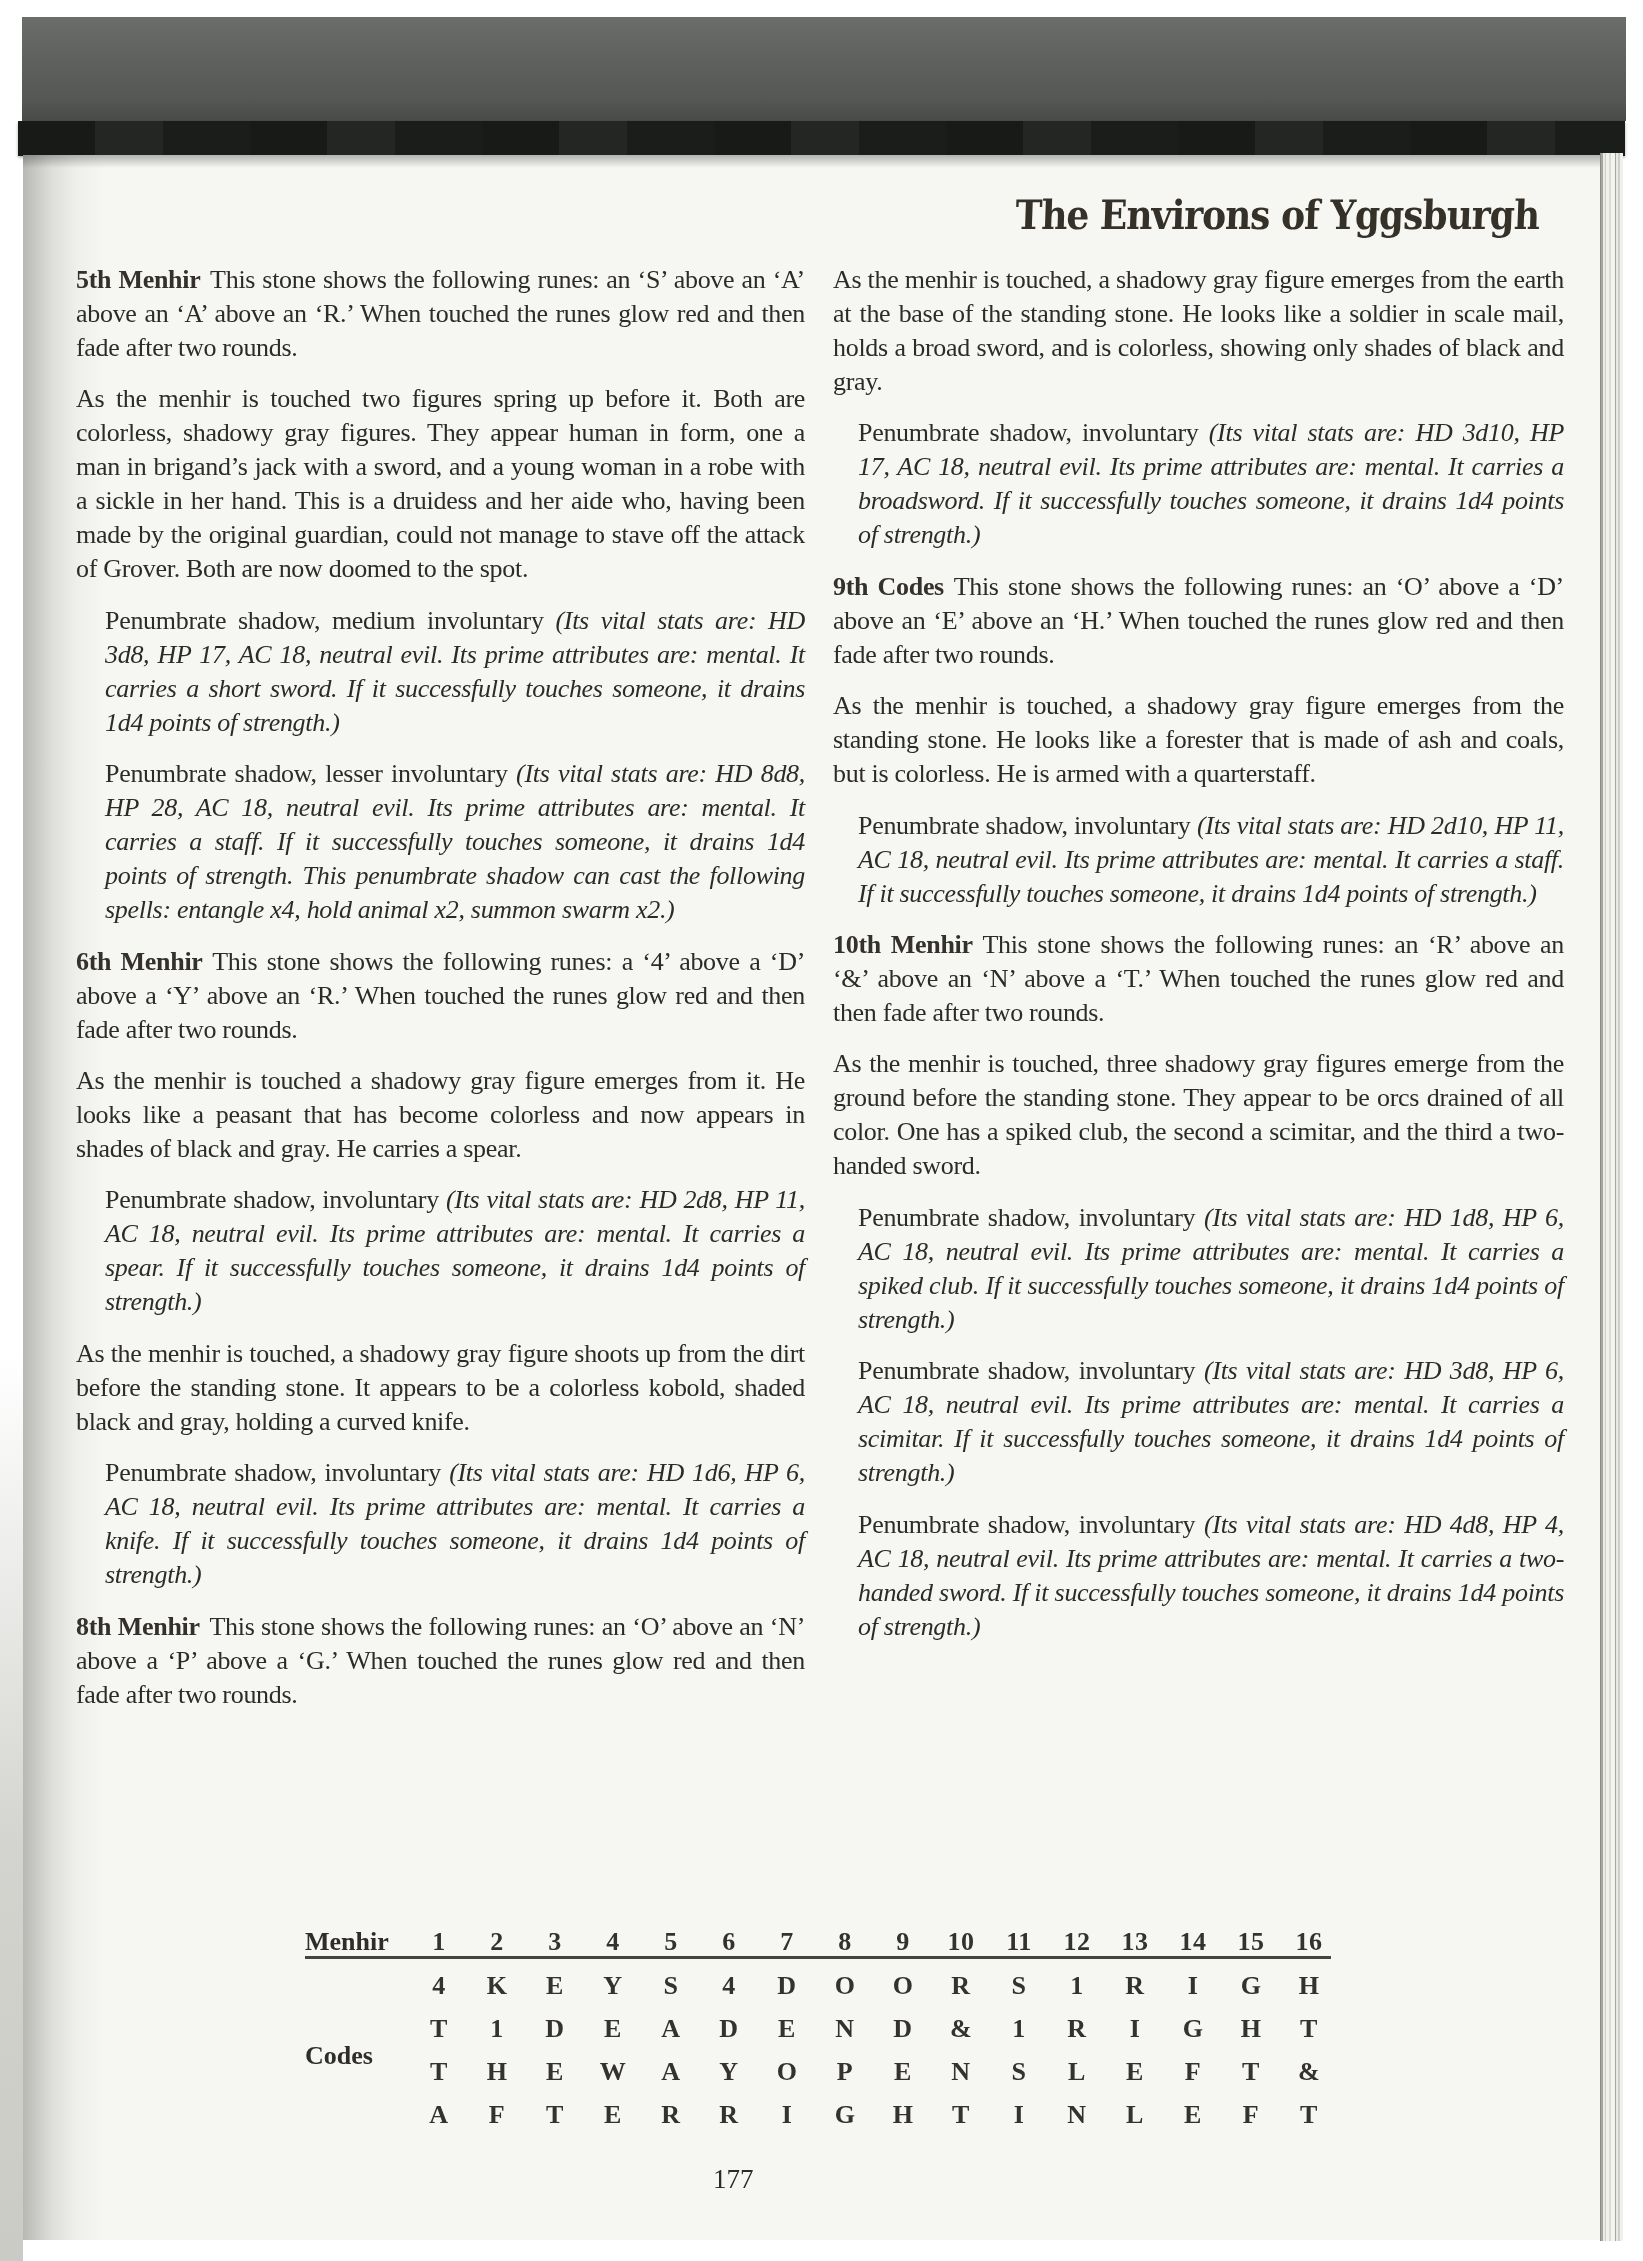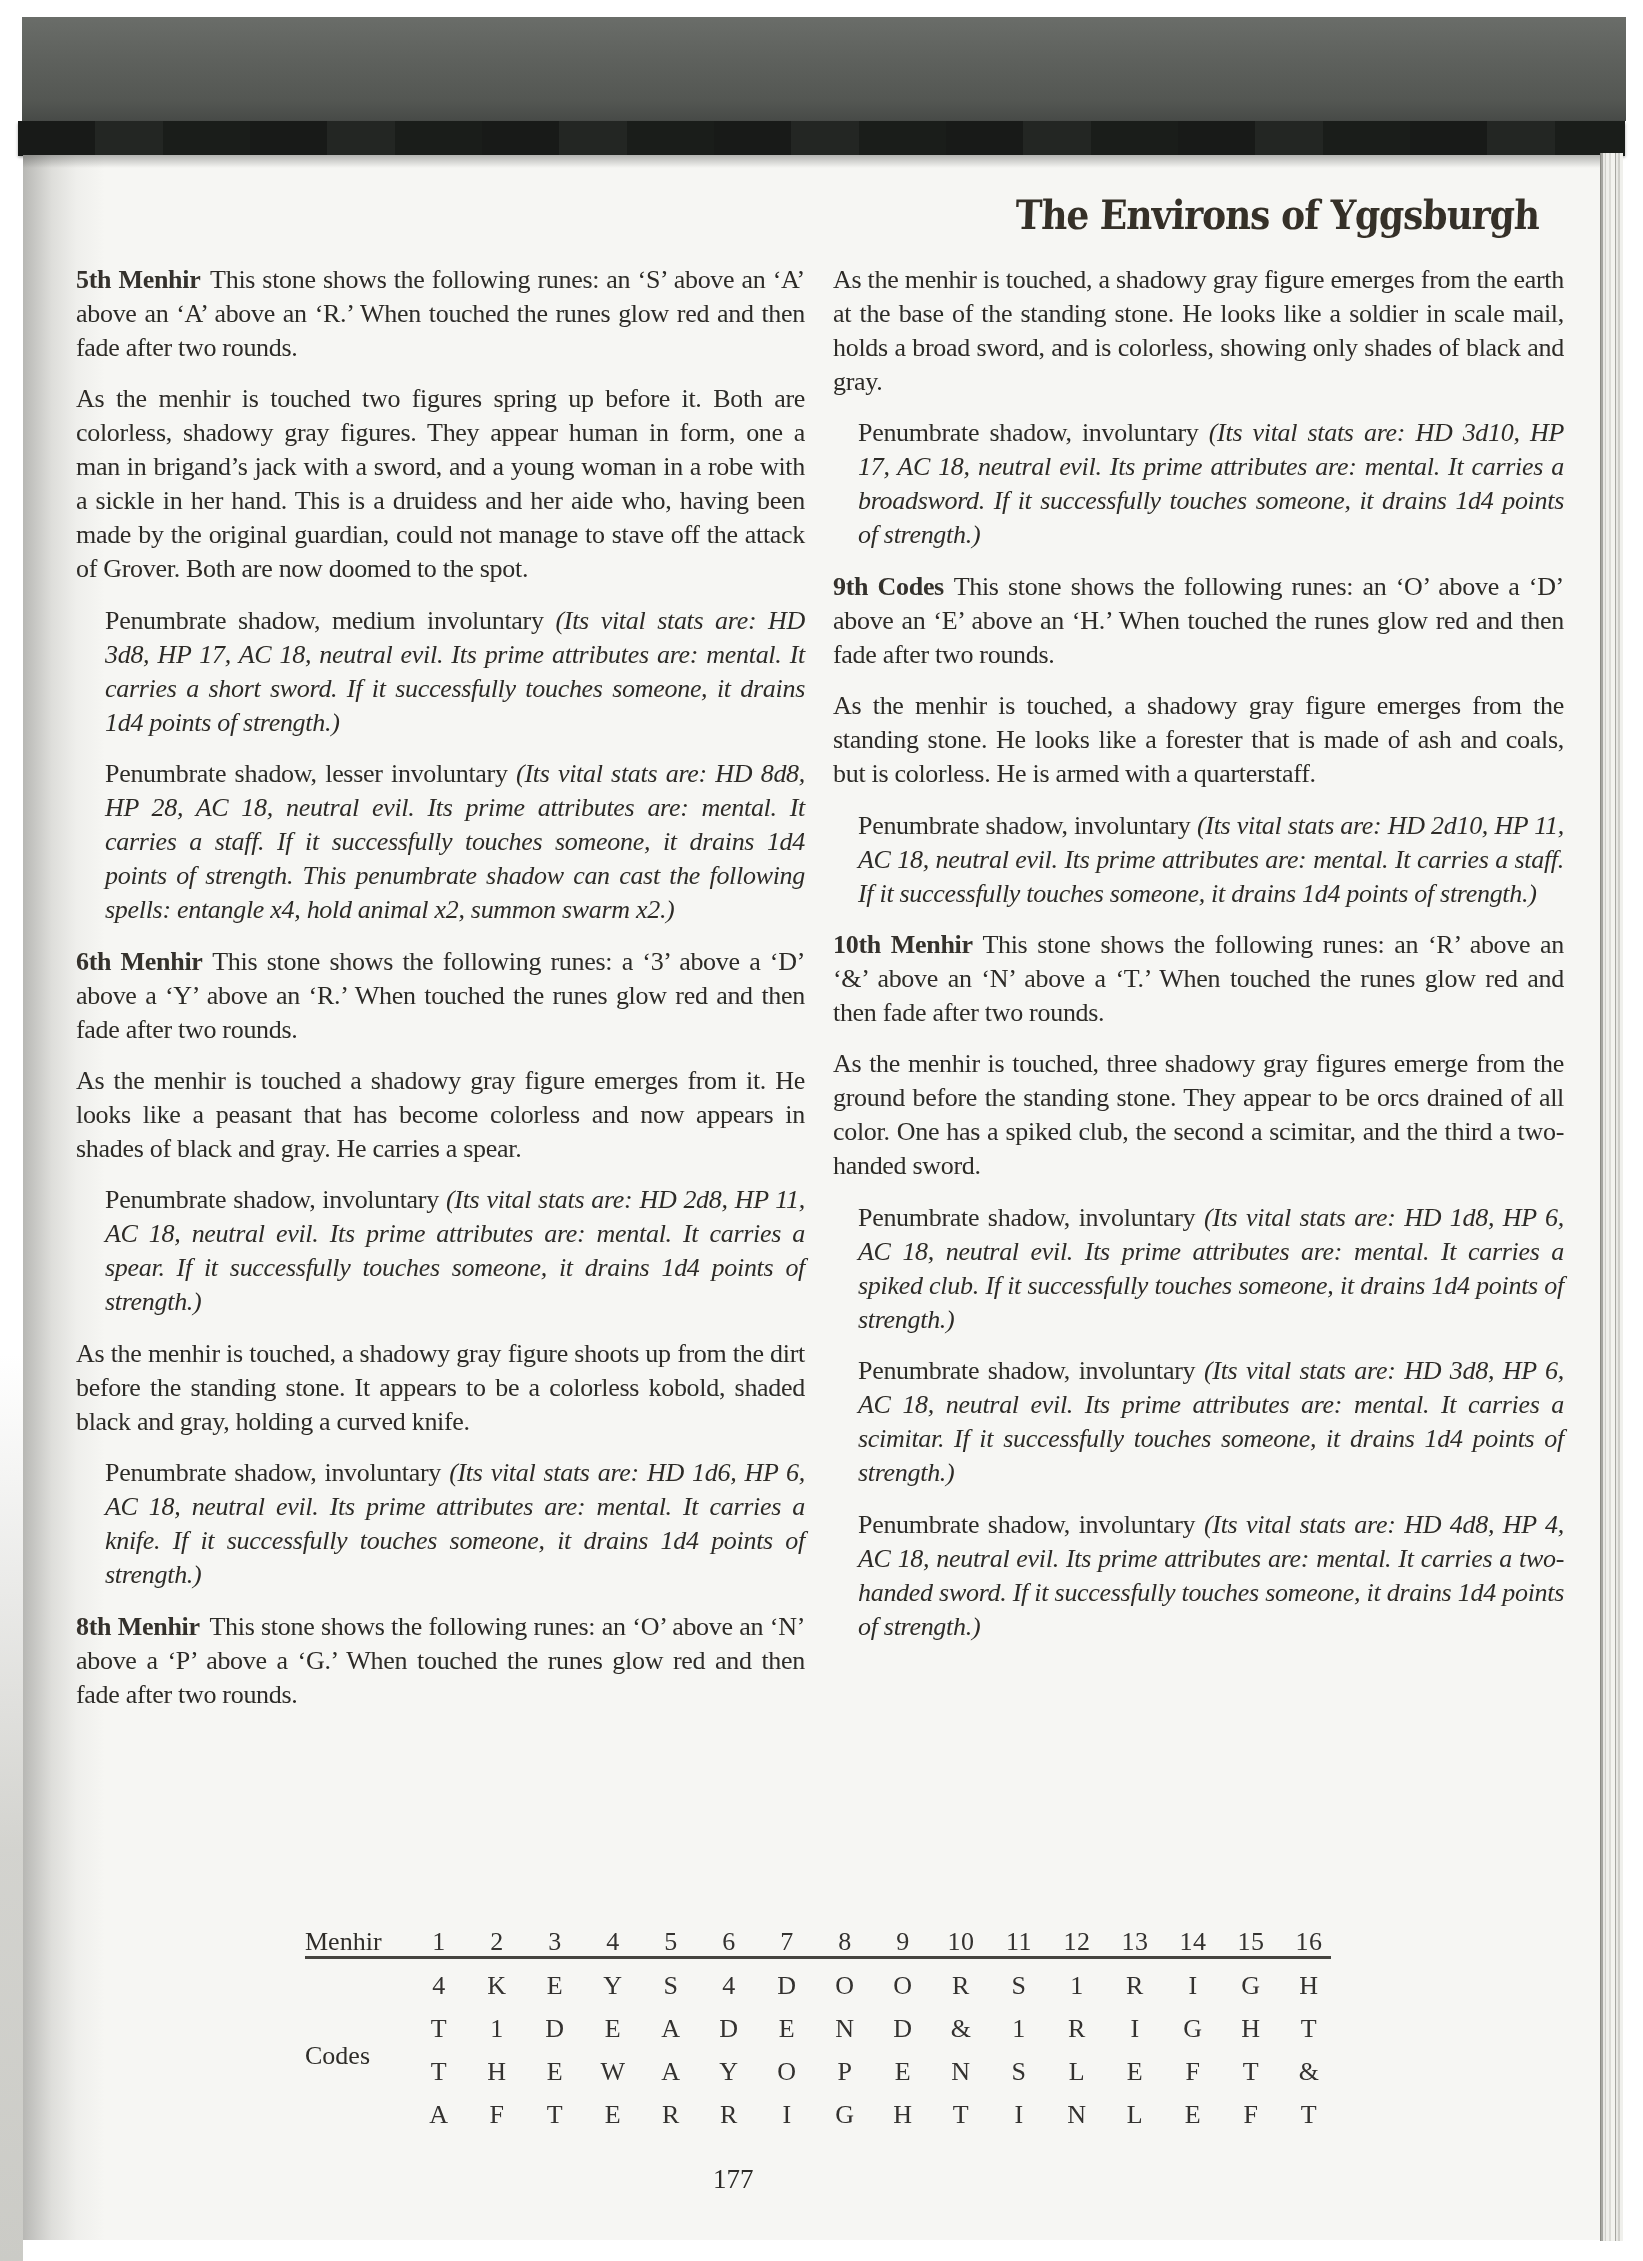--- a/index.html
+++ b/index.html
@@ -75,20 +75,21 @@
     font-weight: bold;
     color: #34312c;
     margin-right: 9.7px;
   }
   .stat i { font-style: italic; }
 
   
   #codes-table {
     left: 305px; top: 1927px; width: 1026px;
     color: #343230;
+    font-weight: bold;
   }
   .trow {
     display: grid;
     grid-template-columns: 105px repeat(16, 58px);
     align-items: center;
     height: 43px;
   }
   .trow.thead { height: 27px; }
   .trow .lbl {
     font-size: 26px;
@@ -129,21 +130,21 @@
 <div class="abs" id="edge-striations"></div>
 <div class="abs" id="scanner-left-strip"></div>
 
 <div class="abs" id="page-title">The Environs of Yggsburgh</div>
 
 <div class="abs col" id="col-left">
   <p><b class="head">5th Menhir</b><span>This stone shows the following runes: an ‘S’ above an ‘A’ above an ‘A’ above an ‘R.’ When touched the runes glow red and then fade after two rounds.</span></p>
   <p>As the menhir is touched two figures spring up before it. Both are colorless, shadowy gray figures. They appear human in form, one a man in brigand’s jack with a sword, and a young woman in a robe with a sickle in her hand. This is a druidess and her aide who, having been made by the original guardian, could not manage to stave off the attack of Grover. Both are now doomed to the spot.</p>
   <p class="stat"><span>Penumbrate shadow, medium involuntary </span><i>(Its vital stats are: HD 3d8, HP 17, AC 18, neutral evil. Its prime attributes are: mental. It carries a short sword. If it successfully touches someone, it drains 1d4 points of strength.)</i></p>
   <p class="stat"><span>Penumbrate shadow, lesser involuntary </span><i>(Its vital stats are: HD 8d8, HP 28, AC 18, neutral evil. Its prime attributes are: mental. It carries a staff. If it successfully touches someone, it drains 1d4 points of strength. This penumbrate shadow can cast the following spells: entangle x4, hold animal x2, summon swarm x2.)</i></p>
-  <p><b class="head">6th Menhir</b><span>This stone shows the following runes: a ‘3’ above a ‘D’ above a ‘Y’ above an ‘R.’ When touched the runes glow red and then fade after two rounds.</span></p>
+  <p><b class="head">6th Menhir</b><span>This stone shows the following runes: a ‘4’ above a ‘D’ above a ‘Y’ above an ‘R.’ When touched the runes glow red and then fade after two rounds.</span></p>
   <p>As the menhir is touched a shadowy gray figure emerges from it. He looks like a peasant that has become colorless and now appears in shades of black and gray. He carries a spear.</p>
   <p class="stat"><span>Penumbrate shadow, involuntary </span><i>(Its vital stats are: HD 2d8, HP 11, AC 18, neutral evil. Its prime attributes are: mental. It carries a spear. If it successfully touches someone, it drains 1d4 points of strength.)</i></p>
   <p>As the menhir is touched, a shadowy gray figure shoots up from the dirt before the standing stone. It appears to be a colorless kobold, shaded black and gray, holding a curved knife.</p>
   <p class="stat"><span>Penumbrate shadow, involuntary </span><i>(Its vital stats are: HD 1d6, HP 6, AC 18, neutral evil. Its prime attributes are: mental. It carries a knife. If it successfully touches someone, it drains 1d4 points of strength.)</i></p>
   <p><b class="head">8th Menhir</b><span>This stone shows the following runes: an ‘O’ above an ‘N’ above a ‘P’ above a ‘G.’ When touched the runes glow red and then fade after two rounds.</span></p>
 </div>
 
 <div class="abs col" id="col-right">
   <p>As the menhir is touched, a shadowy gray figure emerges from the earth at the base of the standing stone. He looks like a soldier in scale mail, holds a broad sword, and is colorless, showing only shades of black and gray.</p>
   <p class="stat"><span>Penumbrate shadow, involuntary </span><i>(Its vital stats are: HD 3d10, HP 17, AC 18, neutral evil. Its prime attributes are: mental. It carries a broadsword. If it successfully touches someone, it drains 1d4 points of strength.)</i></p>

